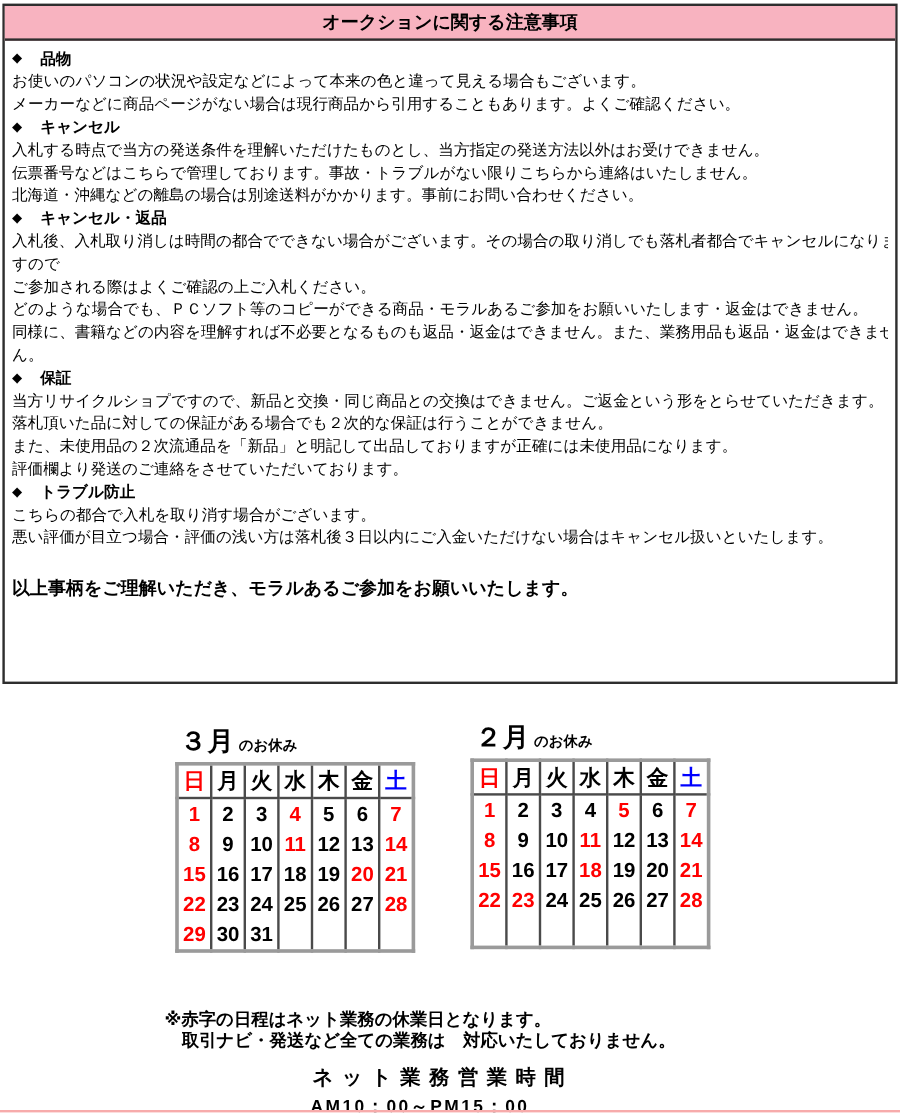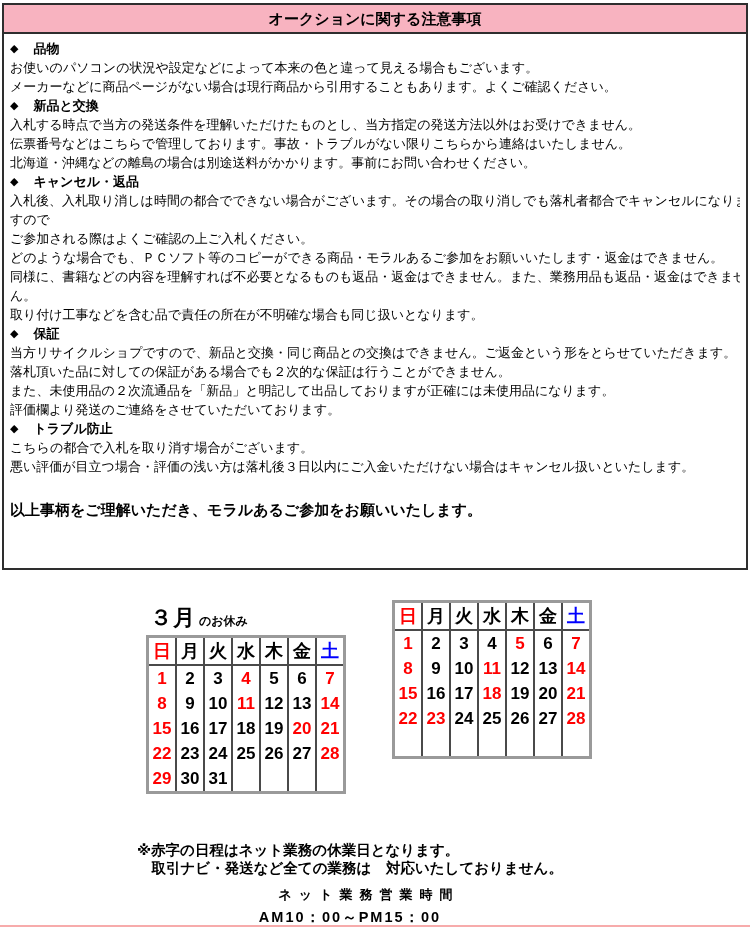--- a/index.html
+++ b/index.html
@@ -38,50 +38,49 @@
   .num{height:25px;line-height:25px;text-align:center;font-size:17px;font-weight:bold;color:#000;}
   .num.red{color:#ff0000;}
   .hd-red{color:#ff0000;}
   .hd-blue{color:#0000ff;}
   .hd-black{color:#000000;}
   
   .footer-notes{position:absolute;left:0;top:842px;width:750px;color:#000000;font-weight:bold;}
   .note-lines{padding-left:137px;font-size:14.5px;line-height:17.5px;}
   .note-line{white-space:pre;}
   .hours{width:700px;text-align:center;margin-top:9px;}
-  .hours-title{font-size:13px;letter-spacing:7px;padding-left:38px;}
+  .hours-title{font-size:17px;letter-spacing:7px;padding-left:38px;}
   .hours-value{font-size:14.5px;letter-spacing:2px;margin-top:4px;}
   .bottom-rule{position:absolute;left:0;top:925px;width:750px;height:2px;background:#f7abab;}
 </style>
 </head>
 <body>
 
 <div class="page">
 
   <div class="notice-box">
     <div class="notice-header">
       <span>オークションに関する注意事項</span>
     </div>
     <div class="notice-body">
       <div>
           <div class="nline nhead"><span class="bullet">◆</span><span>品物</span></div>
           <div class="nline">お使いのパソコンの状況や設定などによって本来の色と違って見える場合もございます。</div>
           <div class="nline">メーカーなどに商品ページがない場合は現行商品から引用することもあります。よくご確認ください。</div>
-          <div class="nline nhead"><span class="bullet">◆</span><span>新品と交換</span></div>
+          <div class="nline nhead"><span class="bullet">◆</span><span>キャンセル</span></div>
           <div class="nline">入札する時点で当方の発送条件を理解いただけたものとし、当方指定の発送方法以外はお受けできません。</div>
           <div class="nline">伝票番号などはこちらで管理しております。事故・トラブルがない限りこちらから連絡はいたしません。</div>
           <div class="nline">北海道・沖縄などの離島の場合は別途送料がかかります。事前にお問い合わせください。</div>
           <div class="nline nhead"><span class="bullet">◆</span><span>キャンセル・返品</span></div>
           <div class="nline">入札後、入札取り消しは時間の都合でできない場合がございます。その場合の取り消しでも落札者都合でキャンセルになりま</div>
           <div class="nline">すので</div>
           <div class="nline">ご参加される際はよくご確認の上ご入札ください。</div>
           <div class="nline">どのような場合でも、ＰＣソフト等のコピーができる商品・モラルあるご参加をお願いいたします・返金はできません。</div>
           <div class="nline">同様に、書籍などの内容を理解すれば不必要となるものも返品・返金はできません。また、業務用品も返品・返金はできませ</div>
           <div class="nline">ん。</div>
-          <div class="nline">取り付け工事などを含む品で責任の所在が不明確な場合も同じ扱いとなります。</div>
           <div class="nline nhead"><span class="bullet">◆</span><span>保証</span></div>
           <div class="nline">当方リサイクルショプですので、新品と交換・同じ商品との交換はできません。ご返金という形をとらせていただきます。</div>
           <div class="nline">落札頂いた品に対しての保証がある場合でも２次的な保証は行うことができません。</div>
           <div class="nline">また、未使用品の２次流通品を「新品」と明記して出品しておりますが正確には未使用品になります。</div>
           <div class="nline">評価欄より発送のご連絡をさせていただいております。</div>
           <div class="nline nhead"><span class="bullet">◆</span><span>トラブル防止</span></div>
           <div class="nline">こちらの都合で入札を取り消す場合がございます。</div>
           <div class="nline">悪い評価が目立つ場合・評価の浅い方は落札後３日以内にご入金いただけない場合はキャンセル扱いといたします。</div>
         </div>
       <div class="closing">以上事柄をご理解いただき、モラルあるご参加をお願いいたします。</div>
@@ -150,20 +149,23 @@
               <div class="num red">14</div>
               <div class="num red">21</div>
               <div class="num red">28</div>
             </td>
           </tr>
         </tbody>
     </table>
   </div>
 
   <div class="calendar" id="cal-feb">
+    <div class="cal-title">
+      <span class="cal-month">２月</span><span class="cal-suffix">のお休み</span>
+    </div>
     <table class="cal">
       <thead>
           <tr class="cal-head-row">
             <th class="hd-red">日</th>
             <th class="hd-black">月</th>
             <th class="hd-black">火</th>
             <th class="hd-black">水</th>
             <th class="hd-black">木</th>
             <th class="hd-black">金</th>
             <th class="hd-blue">土</th>

